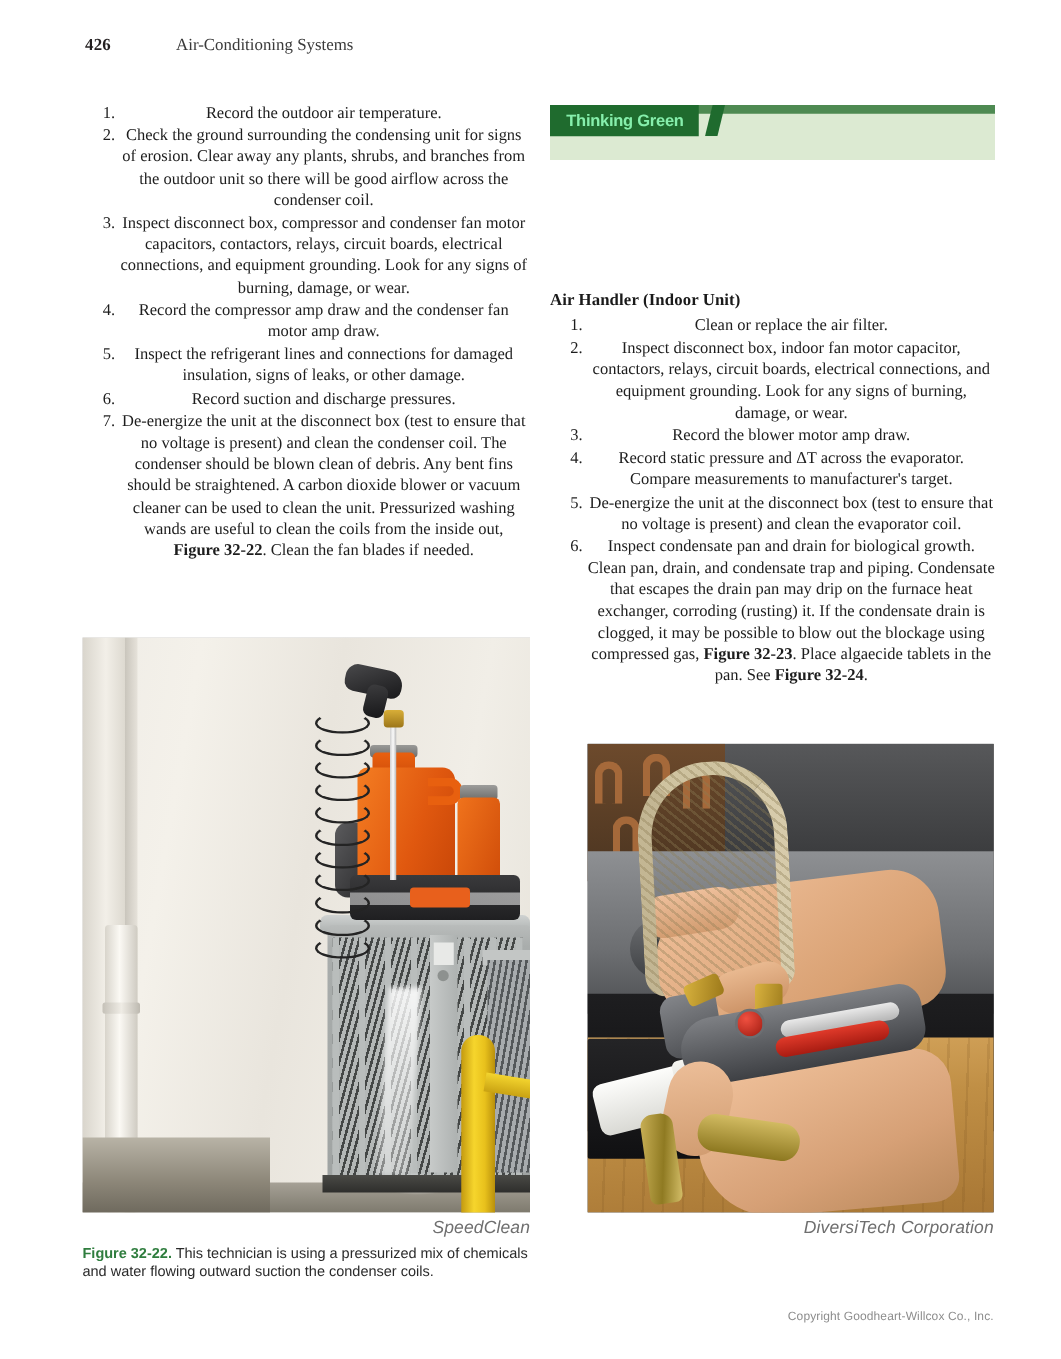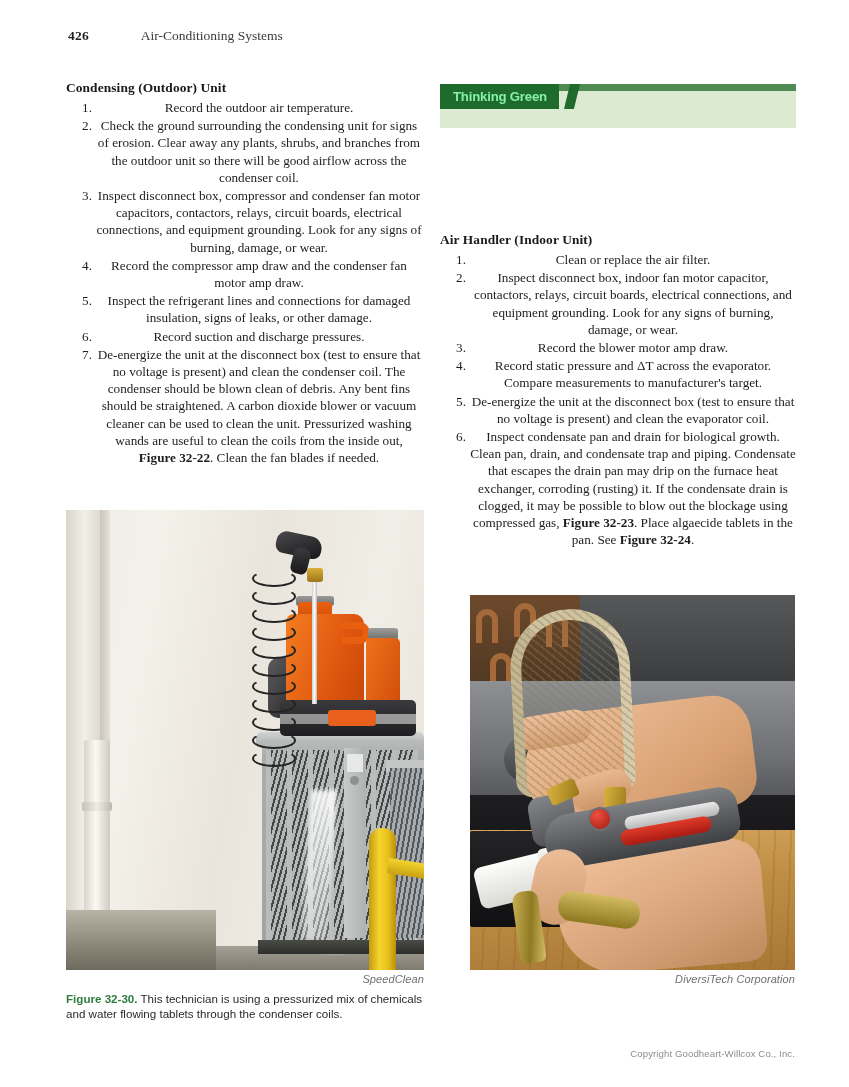--- a/index.html
+++ b/index.html
@@ -140,21 +140,21 @@
     position: relative;
     overflow: hidden;
     background: #cfcfcf;
   }
   .fig-left .photo  { width: 358px; height: 460px; }
   .fig-right .photo { width: 325px; height: 375px; }
 
   .credit {
     font-family: "Liberation Sans", sans-serif;
     font-style: italic;
-    font-size: 11px;
+    font-size: 14px;
     color: #6f6f6f;
     text-align: right;
     margin-top: 3px;
     letter-spacing: .1px;
   }
   .caption {
     font-family: "Liberation Sans", sans-serif;
     font-size: 11.6px;
     line-height: 15.4px;
     color: #2a2a2a;
@@ -365,21 +365,20 @@
 <body>
 
 <div class="page">
 
   <div class="runhead">
     <span class="runhead-folio">426</span>
     <span class="runhead-title">Air-Conditioning Systems</span>
   </div>
 
   <div class="col col-left">
-    <h2 class="section-head">Condensing (Outdoor) Unit</h2>
     <ol class="steps">
       <li>Record the outdoor air temperature.</li>
       <li>Check the ground surrounding the condensing unit for signs of erosion. Clear away any plants, shrubs, and branches from the outdoor unit so there will be good airflow across the condenser coil.</li>
       <li>Inspect disconnect box, compressor and condenser fan motor capacitors, contactors, relays, circuit boards, electrical connections, and equipment grounding. Look for any signs of burning, damage, or wear.</li>
       <li>Record the compressor amp draw and the condenser fan motor amp draw.</li>
       <li>Inspect the refrigerant lines and connections for damaged insulation, signs of leaks, or other damage.</li>
       <li>Record suction and discharge pressures.</li>
       <li><span>De-energize the unit at the disconnect box (test to ensure that no voltage is present) and clean the condenser coil. The condenser should be blown clean of debris. Any bent fins should be straightened. A carbon dioxide blower or vacuum cleaner can be used to clean the unit. Pressurized washing wands are useful to clean the coils from the inside out, </span><span class="bold">Figure 32-22</span><span>. Clean the fan blades if needed.</span></li>
     </ol>
   </div>
@@ -476,21 +475,21 @@
           <span style="top:90px"></span>
         <span style="top:108px"></span>
           <span style="top:126px"></span>
           <span style="top:144px"></span>
         <span style="top:162px"></span>
           <span style="top:180px"></span>
       </div>
     </div>
     <div class="credit">SpeedClean</div>
     <div class="caption">
-      <span class="figlabel">Figure 32-30.</span><span> This technician is using a pressurized mix of chemicals and water flowing tablets through the condenser coils.</span>
+      <span class="figlabel">Figure 32-22.</span><span> This technician is using a pressurized mix of chemicals and water flowing outward suction the condenser coils.</span>
     </div>
   </div>
 
   <div class="figure fig-right">
     <div class="photo">
       <div class="p2-bg"></div>
       <div class="p2-metaltop"></div>
       <div class="p2-coils">
         <div class="p2-coil-tube" style="left:6px; top:14px;"></div>
         <div class="p2-coil-tube" style="left:44px; top:8px;"></div>

